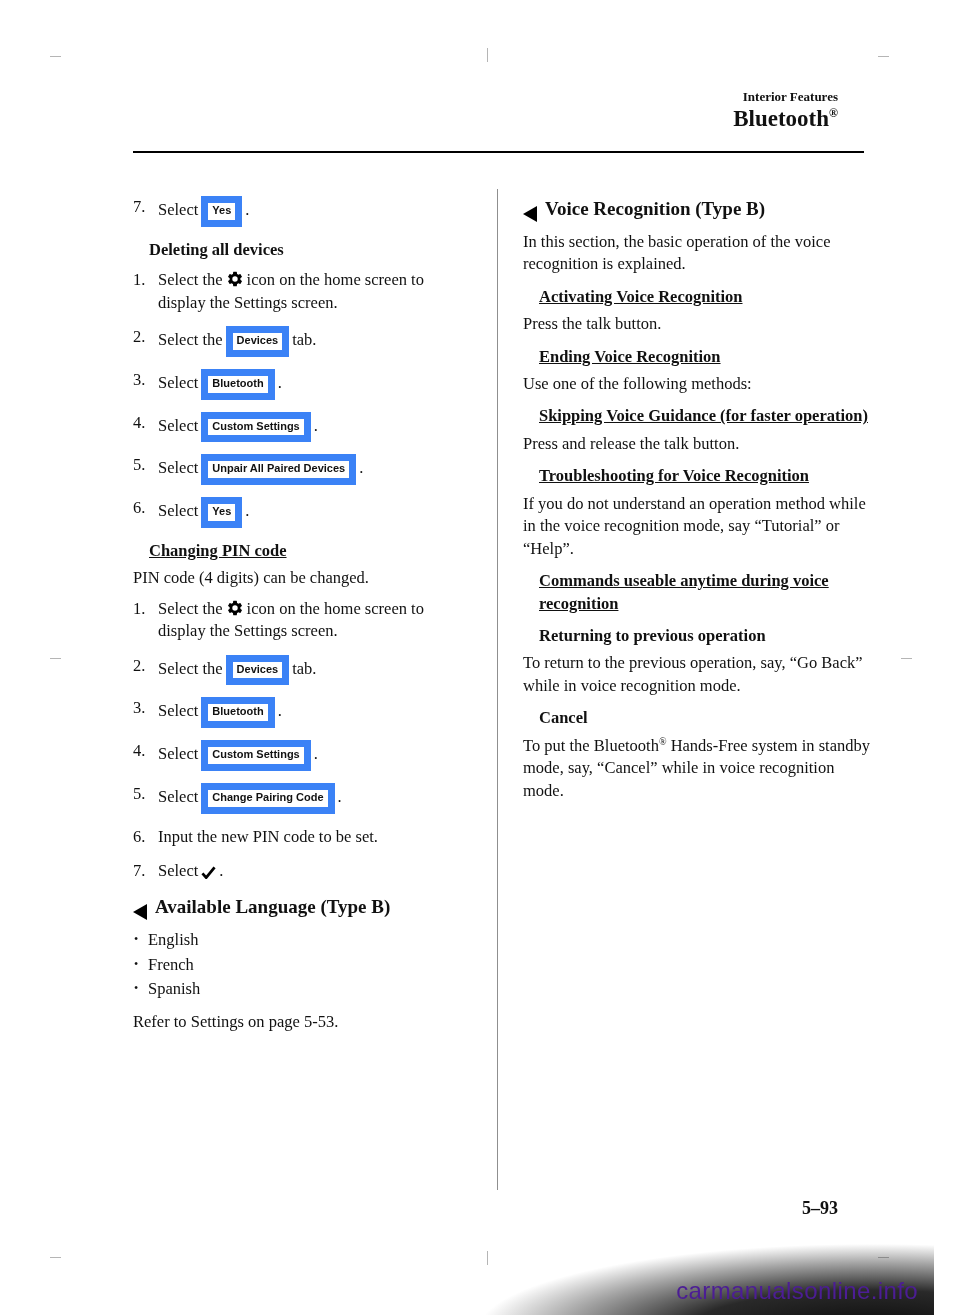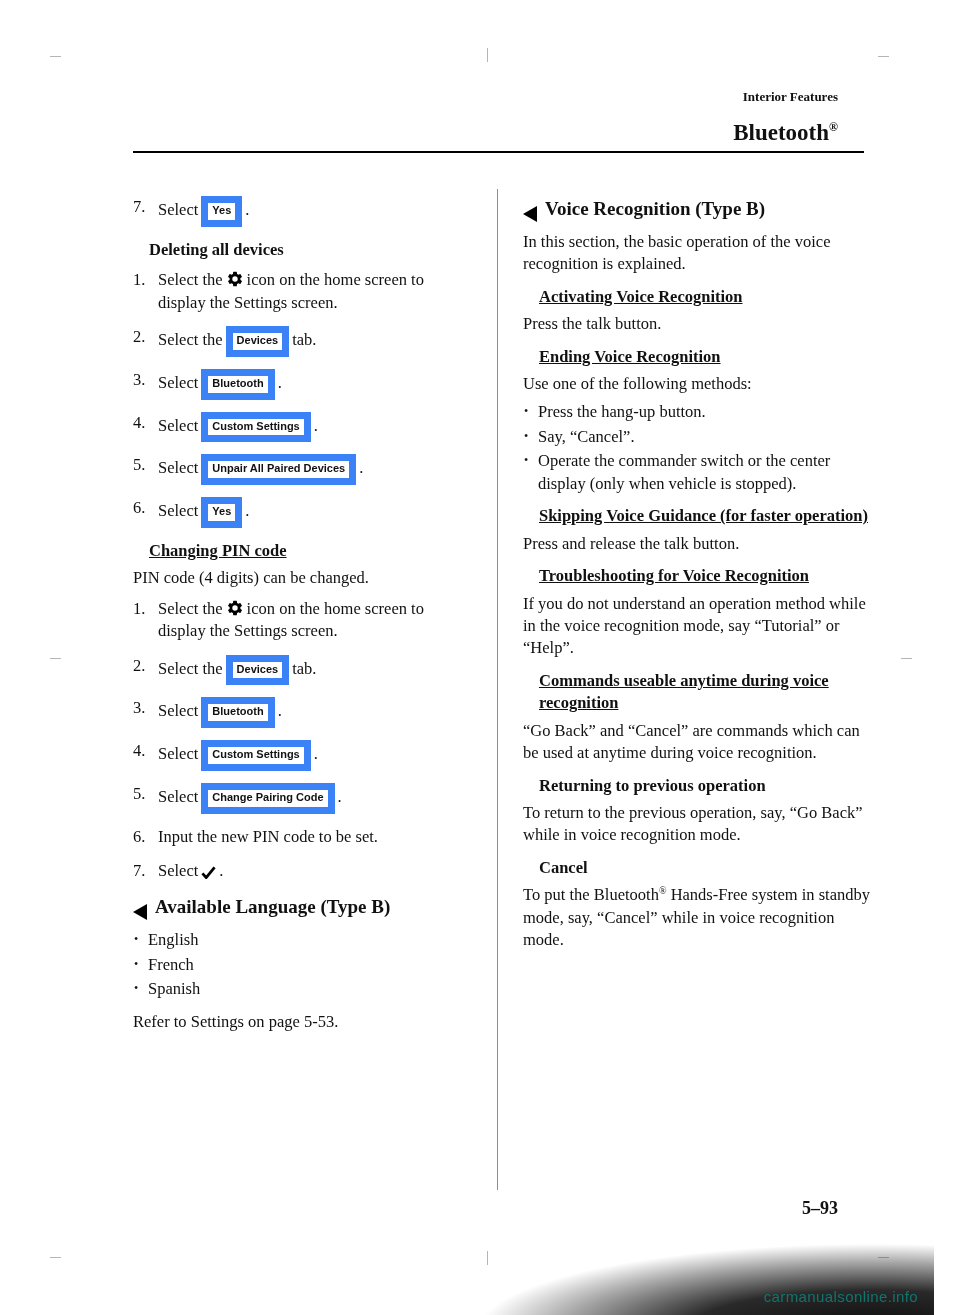--- a/index.html
+++ b/index.html
@@ -14,21 +14,21 @@
   .cm3 { left:878px; top:56px;   width:11px; height:1px; }
   .cm4 { left:50px;  top:658px;  width:11px; height:1px; }
   .cm5 { left:901px; top:658px;  width:11px; height:1px; }
   .cm6 { left:50px;  top:1257px; width:11px; height:1px; }
   .cm7 { left:487px; top:1251px; width:1px;  height:14px; }
   .cm8 { left:878px; top:1257px; width:11px; height:1px; }
 
   
   .hdr { position:absolute; top:90px; right:96px; text-align:right; line-height:1.15; }
   .hdr-section { font-size:13px; font-weight:bold; }
-  .hdr-title { font-size:23px; font-weight:bold; margin-top:15px; }
+  .hdr-title { font-size:23px; font-weight:bold; margin-top:1px; }
   .reg-lg { font-size:12px; vertical-align:super; }
   .reg { font-size:10px; vertical-align:super; line-height:0; }
   .rule { position:absolute; left:133px; top:151px; width:731px; height:2px; background:#000; }
 
   
   .divider { position:absolute; left:497px; top:189px; width:1px; height:1001px; background:#8f8f8f; }
 
   
   .col { position:absolute; top:196px; font-size:16.5px; line-height:1.36; }
   .col-left  { left:133px; width:332px; }
@@ -55,22 +55,22 @@
 
   ul.bullets { list-style:none; margin:4px 0 10px 0; padding:0; }
   ul.bullets li { position:relative; padding-left:15px; margin-bottom:2px; }
   ul.bullets li::before { content:"\2022"; position:absolute; left:1px; top:2px; font-size:12px; }
 
   
   .pageno { position:absolute; right:96px; top:1198px; font-size:18px; font-weight:bold; }
   .corner-shadow { position:absolute; right:0; bottom:0; width:620px; height:125px;
     background:radial-gradient(ellipse 480px 105px at 90% 112%,
       rgba(0,0,0,0.96) 0%, rgba(12,12,12,0.88) 38%, rgba(55,55,55,0.45) 64%, rgba(255,255,255,0) 82%); }
-  .watermark { position:absolute; right:16px; bottom:10px; color:#0f766e;
-    font-family:"Liberation Sans", sans-serif; font-size:15px; letter-spacing:0.4px;text-align:right; }
+  .watermark { position:absolute; right:16px; bottom:10px; color:#4c1d95;
+    font-family:"Liberation Sans", sans-serif; font-size:24px; letter-spacing:0.4px;text-align:right; }
 </style>
 </head>
 <body>
 
 <div class="page">
 
   <div class="cm cm1"></div>
   <div class="cm cm2"></div>
   <div class="cm cm3"></div>
   <div class="cm cm4"></div>
@@ -166,34 +166,28 @@
         <span class="tri"></span>
         <span>Voice Recognition (Type B)</span>
       </h2>
     <p class="para">In this section, the basic operation of the voice recognition is explained.</p>
 
     <h3 class="u">Activating Voice Recognition</h3>
     <p class="para">Press the talk button.</p>
 
     <h3 class="u">Ending Voice Recognition</h3>
     <p class="para">Use one of the following methods:</p>
-    <ul class="bullets">
-      <li>Press the hang-up button.</li>
-      <li>Say, “Cancel”.</li>
-      <li>Operate the commander switch or the center display (only when vehicle is stopped).</li>
-    </ul>
 
     <h3 class="u">Skipping Voice Guidance (for faster operation)</h3>
     <p class="para">Press and release the talk button.</p>
 
     <h3 class="u">Troubleshooting for Voice Recognition</h3>
     <p class="para">If you do not understand an operation method while in the voice recognition mode, say “Tutorial” or “Help”.</p>
 
     <h3 class="u">Commands useable anytime during voice recognition</h3>
-    <p class="para">“Go Back” and “Cancel” are commands which can be used at anytime during voice recognition.</p>
 
     <h3>Returning to previous operation</h3>
     <p class="para">To return to the previous operation, say, “Go Back” while in voice recognition mode.</p>
 
     <h3>Cancel</h3>
     <p class="para"><span>To put the Bluetooth</span><sup class="reg">®</sup><span> Hands-Free system in standby mode, say, “Cancel” while in voice recognition mode.</span></p>
   </div>
 
   <div class="pageno">5–93</div>
   <div class="corner-shadow"></div>

